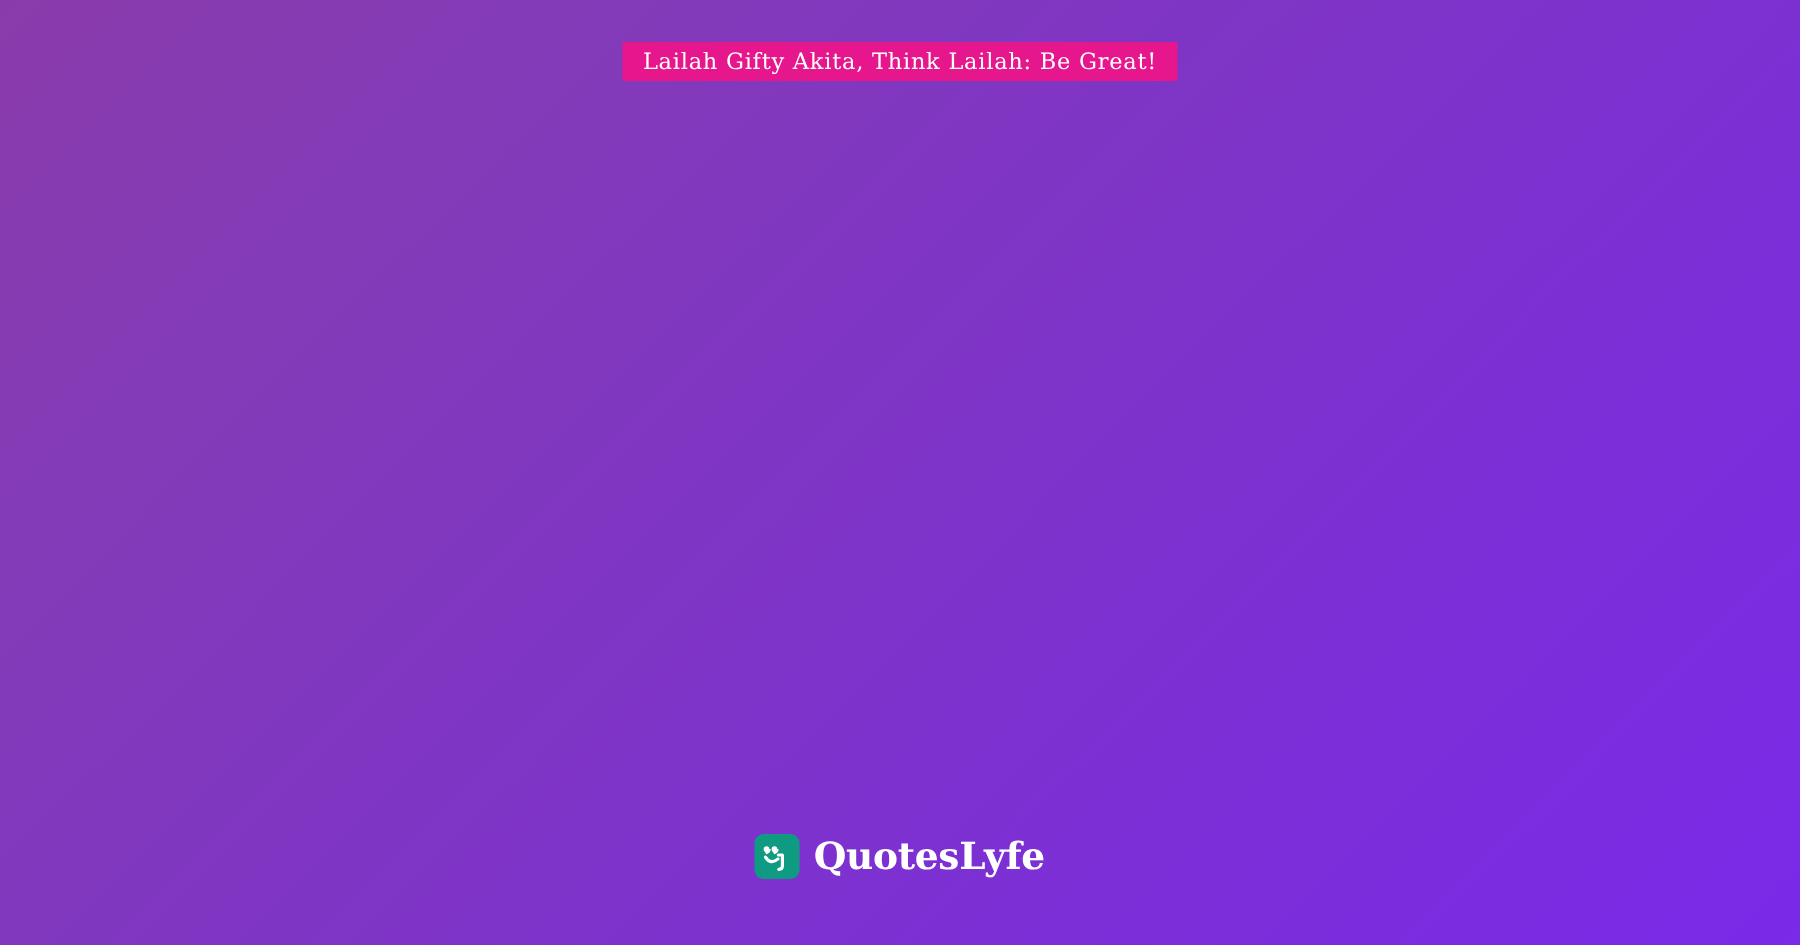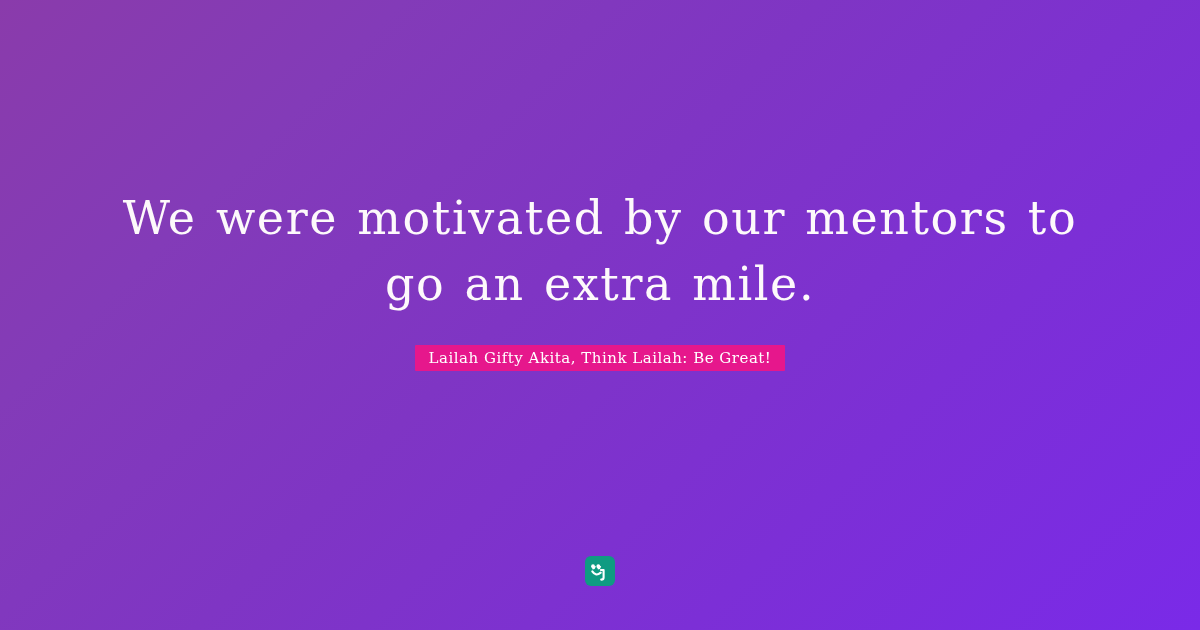--- a/index.html
+++ b/index.html
@@ -115,37 +115,35 @@
     letter-spacing: -0.2px;
     line-height: 30px;
     white-space: nowrap;
   }
 </style>
 </head>
 <body>
 
 <div class="card">
 
-  <div class="quote-block">
-    <p class="quote-text">We were motivated by our mentors to go an extra mile.</p>
-  </div>
 
   <div class="attribution-wrap">
     <span class="attribution-badge">Lailah Gifty Akita, Think Lailah: Be Great!</span>
   </div>
 
   <div class="logo">
     <span class="logo-mark">
       <svg width="22" height="22" viewBox="0 0 22 22" aria-hidden="true">
 
         <path d="M4.0 4.2 q1.9 0.0 1.9 2.0 q0 2.0 -1.9 2.0 q-1.9 0 -1.9 -2.0 q0 -2.0 1.9 -2.0 z" fill="#ffffff"></path>
         <path d="M3.1 8.2 q2.1 -0.3 2.8 -2.4 l1.0 0.6 q-0.7 2.9 -3.2 3.1 z" fill="#ffffff"></path>
         <path d="M9.3 4.2 q1.9 0 1.9 2.0 q0 2.0 -1.9 2.0 q-1.9 0 -1.9 -2.0 q0 -2.0 1.9 -2.0 z" fill="#ffffff"></path>
         <path d="M8.4 8.2 q2.1 -0.3 2.8 -2.4 l1.0 0.6 q-0.7 2.9 -3.2 3.1 z" fill="#ffffff"></path>
 
         <path d="M3.3 11.4 q3.5 5.4 8.4 1.2" stroke="#ffffff" stroke-width="2.1" fill="none" stroke-linecap="round"></path>
 
         <path d="M11.9 10.0 L14.6 10.0 L14.6 17.4 q0 2.2 -2.4 2.2" stroke="#ffffff" stroke-width="2.1" fill="none" stroke-linecap="round" stroke-linejoin="round"></path>
       </svg>
     </span>
+    <span class="logo-word">QuotesLyfe</span>
   </div>
 
 </div>
 
 </body></html>

